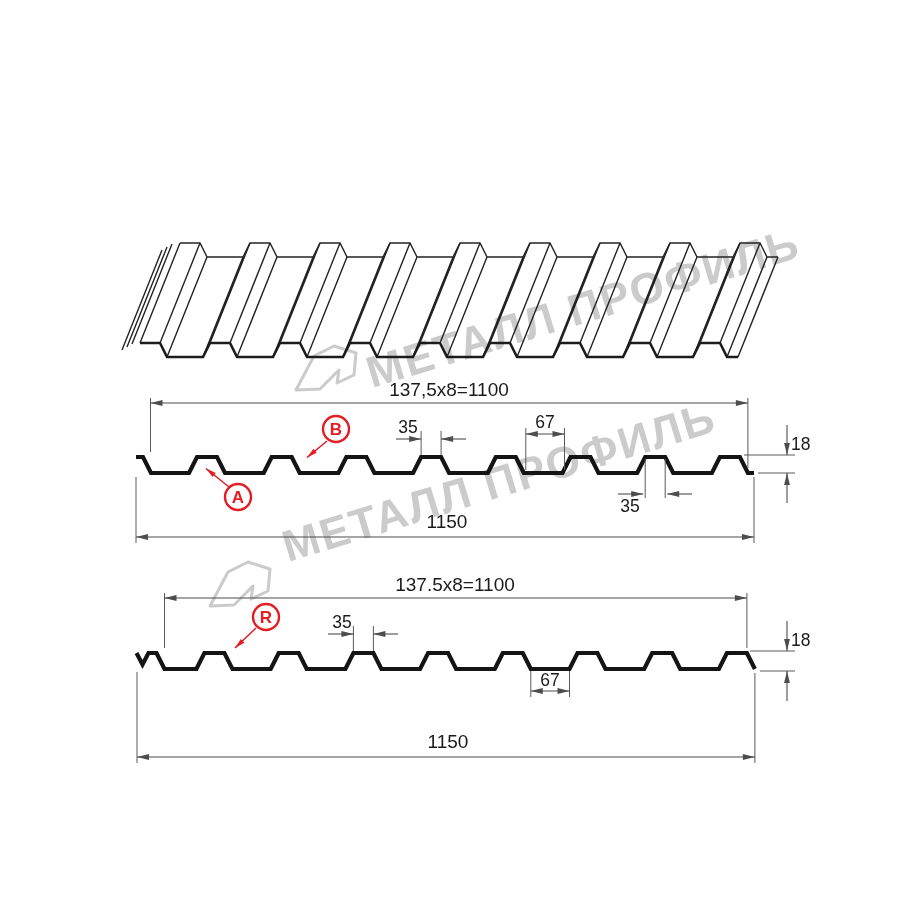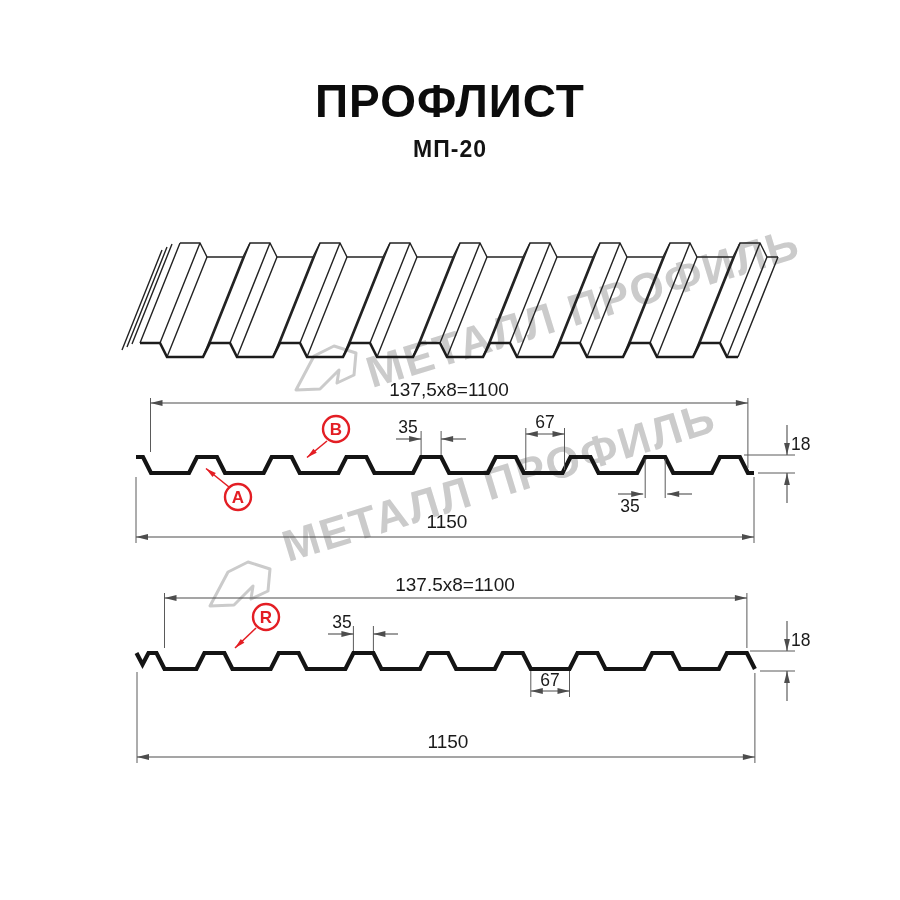--- a/index.html
+++ b/index.html
@@ -23,22 +23,20 @@
   .redline{fill:none;stroke:#e31e24;stroke-width:1.6;}
   .redtxt{font-size:17px;font-weight:700;fill:#e31e24;}
   .wmtxt{font-size:44px;font-weight:700;letter-spacing:2px;fill:#cbcbcb;}
   .wmlogo{fill:none;stroke:#cbcbcb;stroke-width:3;stroke-linejoin:round;}
 </style>
 </head>
 <body>
 
 <div class="canvas">
 
-  <div class="title">ПРОФЛИСТ</div>
-  <div class="subtitle">МП-20</div>
 
   <svg class="draw" width="900" height="900" viewBox="0 0 900 900">
     <defs>
       <marker id="mDim" markerWidth="14" markerHeight="10" refX="12.5" refY="5" orient="auto-start-reverse" markerUnits="userSpaceOnUse">
         <path d="M12.5,5 L0.5,2.1 L0.5,7.9 Z" fill="#4d4d4d"></path>
       </marker>
       <marker id="mRed" markerWidth="12" markerHeight="10" refX="11" refY="5" orient="auto-start-reverse" markerUnits="userSpaceOnUse">
         <path d="M11,5 L0.5,2.4 L0.5,7.6 Z" fill="#e31e24"></path>
       </marker>
     </defs>

